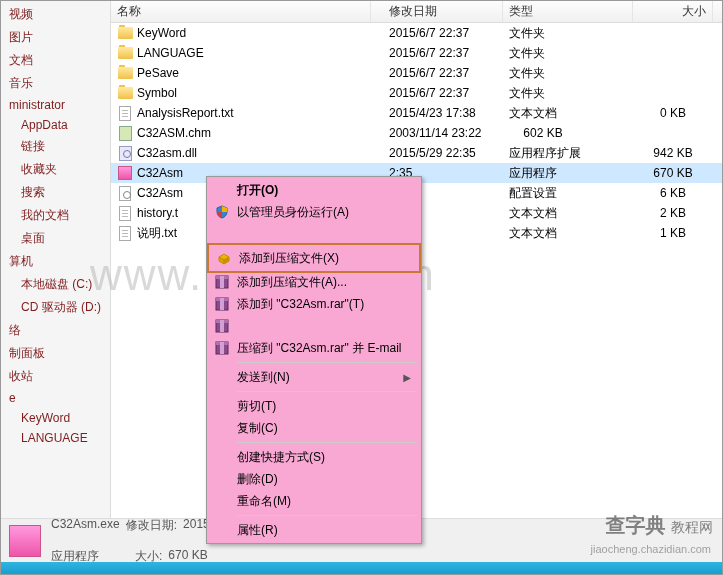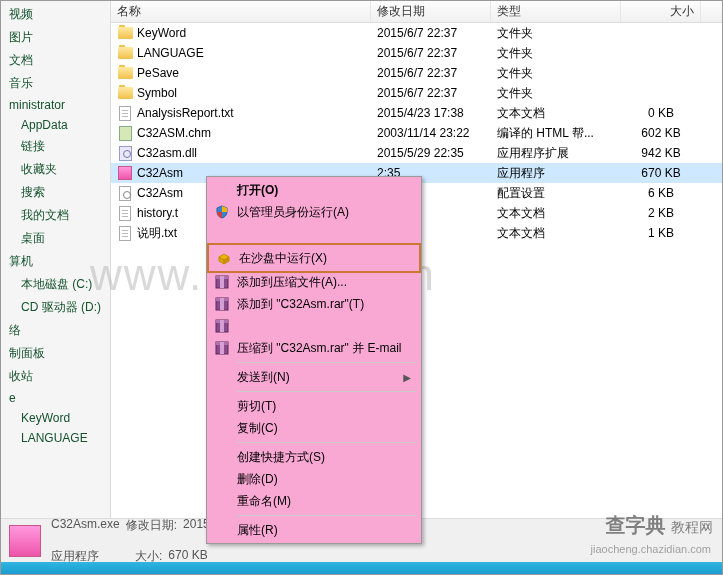--- a/index.html
+++ b/index.html
@@ -1,26 +1,26 @@
 <!DOCTYPE html>
 <html><head>
   <meta charset="utf-8">
   <style>
     * { margin: 0; padding: 0; box-sizing: border-box; font-family: "Microsoft YaHei", "Segoe UI", Tahoma, sans-serif; }
     body { width: 723px; height: 575px; background: #fff; font-size: 12px; overflow: hidden; position: relative; }
     .window { display: flex; flex-direction: column; height: 100%; border: 1px solid #999; }
     .content { display: flex; flex: 1; overflow: hidden; }
     .sidebar { width: 110px; background: #f5f5f5; border-right: 1px solid #ddd; overflow: hidden; padding-top: 2px; }
-    .sidebar-item { padding: 3px 4px 3px 8px; color: #14532d; cursor: pointer; white-space: nowrap; overflow: hidden; }
+    .sidebar-item { padding: 3px 4px 3px 8px; color: #7f1d1d; cursor: pointer; white-space: nowrap; overflow: hidden; }
     .sidebar-item.indent { padding-left: 20px; }
     .main { flex: 1; display: flex; flex-direction: column; background: #fff; }
     .col-header { display: flex; background: linear-gradient(#fdfdfd,#f0f0f0); border-bottom: 1px solid #ddd; height: 22px; align-items: center; font-size: 12px; color: #333; }
     .col-header > div { padding: 0 6px; border-right: 1px solid #e5e5e5; height: 100%; display: flex; align-items: center; }
     .c-name { width: 260px; }
-    .c-date { width: 120px; }
+    .c-date { width: 120px; margin-left: 12px; }
     .c-type { width: 130px; }
     .c-size { width: 80px; text-align: center; justify-content: flex-end; }
     .file-list { flex: 1; }
     .row { display: flex; height: 20px; align-items: center; }
     .row.sel { background: #cde8ff; }
     .row .cell { padding: 0 6px; overflow: hidden; white-space: nowrap; }
     .row .c-name { display: flex; align-items: center; gap: 4px; }
     .icon { width: 16px; height: 16px; display: inline-flex; align-items: center; justify-content: center; flex-shrink: 0; }
     .folder-icon { background: linear-gradient(#ffe9a2,#f0c14b); border-radius: 1px; width: 15px; height: 12px; position: relative; }
     .folder-icon::before { content: ""; position: absolute; top: -2px; left: 1px; width: 6px; height: 2px; background: #f0c14b; border-radius: 1px 1px 0 0; }
@@ -143,21 +143,20 @@
             <div class="cell c-size">0 KB</div>
           </div>
           <div class="row">
             <div class="cell c-name">
               <span class="icon">
                 <span class="chm-icon"></span>
               </span>
               <span>C32ASM.chm</span>
             </div>
             <div class="cell c-date">2003/11/14 23:22</div>
-            <div class="cell c-type">编译的 HTML 帮...</div>
             <div class="cell c-size">602 KB</div>
           </div>
           <div class="row">
             <div class="cell c-name">
               <span class="icon">
                 <span class="dll-icon"></span>
               </span>
               <span>C32asm.dll</span>
             </div>
             <div class="cell c-date">2015/5/29 22:35</div>
@@ -253,21 +252,21 @@
     </div>
   <div class="menu-highlight">
     <div class="menu-item">
       <span class="mi-icon">
           <svg class="sandbox-svg" viewBox="0 0 14 14">
             <path d="M2 6 L7 3 L12 6 L7 9 Z" fill="#f0b400" stroke="#c09000"></path>
             <path d="M2 6 L2 10 L7 13 L7 9 Z" fill="#e0a000" stroke="#c09000"></path>
             <path d="M12 6 L12 10 L7 13 L7 9 Z" fill="#d09000" stroke="#c09000"></path>
           </svg>
         </span>
-      <span class="mi-text">在沙盘中运行(X)</span>
+      <span class="mi-text">添加到压缩文件(X)</span>
     </div>
   </div>
   <div class="menu-item">
     <span class="mi-icon">
         <svg class="rar-svg" viewBox="0 0 14 16">
           <rect x="1" y="2" width="12" height="12" fill="#8b4a8b" stroke="#5a2a5a"></rect>
           <rect x="1" y="2" width="12" height="3" fill="#b070b0"></rect>
           <rect x="5" y="2" width="4" height="12" fill="#d4a0d4"></rect>
         </svg>
       </span>

